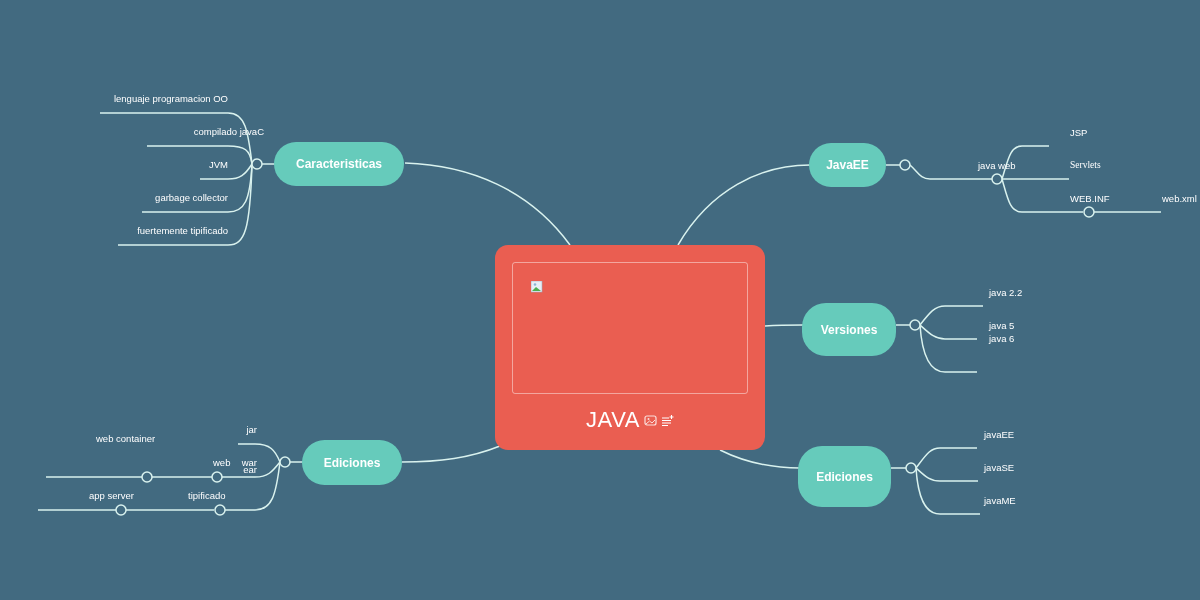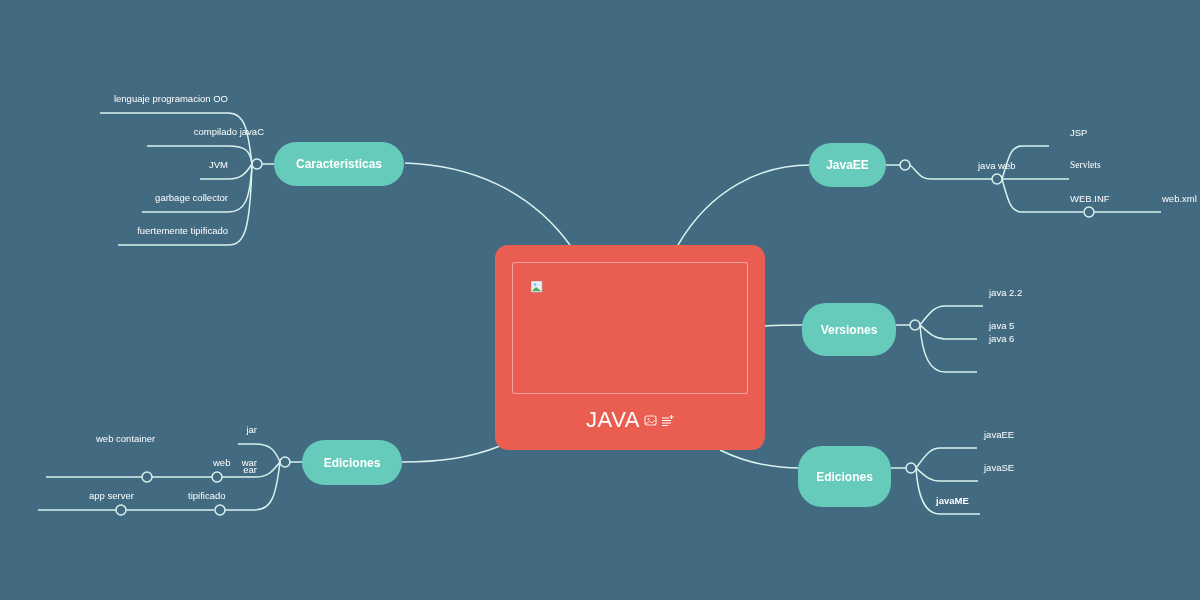--- a/index.html
+++ b/index.html
@@ -144,21 +144,21 @@
 <div class="label" style="left:1026px;top:160px;font-family:Liberation Serif, serif;">Servlets</div>
 <div class="label" style="left:1026px;top:193px;">WEB.INF</div>
 <div class="label" style="left:1118px;top:193px;text-align:center;">web.xml</div>
 
 <div class="label" style="left:945px;top:287px;">java 2.2</div>
 <div class="label" style="left:945px;top:320px;">java 5</div>
 <div class="label" style="left:945px;top:333px;">java 6</div>
 
 <div class="label" style="left:940px;top:429px;">javaEE</div>
 <div class="label" style="left:940px;top:462px;">javaSE</div>
-<div class="label" style="left:892px;top:495px;font-weight:bold;">javaME</div>
+<div class="label" style="left:940px;top:495px;">javaME</div>
 
 <div class="label r" style="right:943px;top:424px;">jar</div>
 <div class="label r" style="right:943px;top:457px;">war</div>
 <div class="label r" style="right:943px;top:464px;">ear</div>
 <div class="label" style="left:169px;top:457px;">web</div>
 <div class="label" style="left:52px;top:433px;">web container</div>
 <div class="label" style="left:144px;top:490px;">tipificado</div>
 <div class="label" style="left:45px;top:490px;">app server</div>
 
 </body></html>

